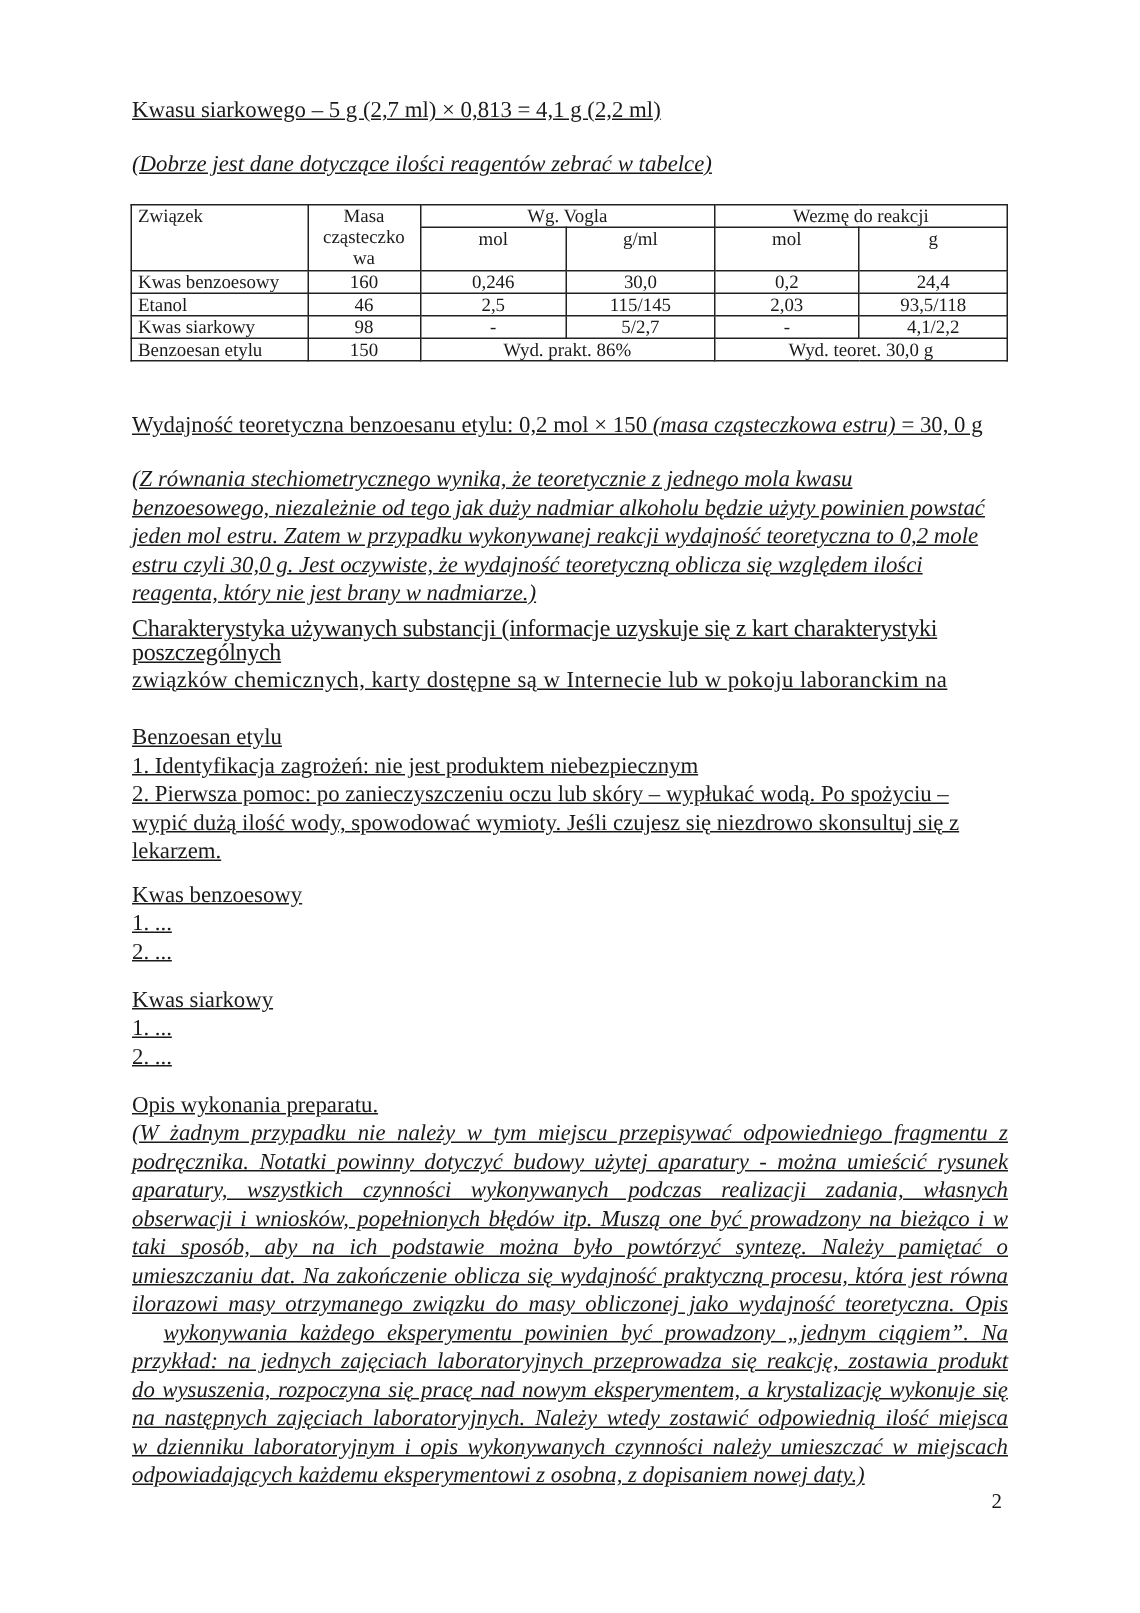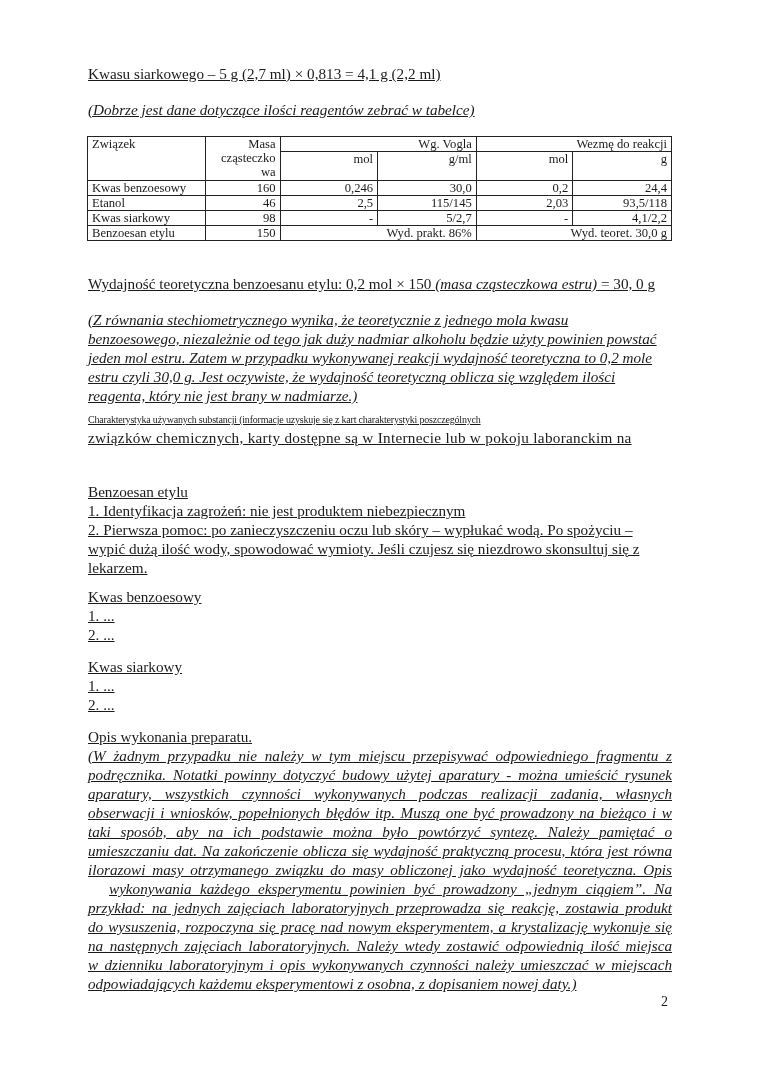--- a/index.html
+++ b/index.html
@@ -2,32 +2,32 @@
 <html><head>
 <meta charset="utf-8">
 <style>
   html, body { margin: 0; padding: 0; background: #ffffff; }
   body {
     width: 760px; height: 1075px; position: relative; overflow: hidden;
     font-family: "Liberation Serif", serif; color: #1a1a1a;
   }
   .p { position: absolute; left: 88px; width: 590px; font-size: 15.2px; line-height: 19px; text-decoration: underline; }
   .it { font-style: italic; }
-  .small { font-size: 10px; }
+  .small { font-size: 16px; }
   .justify-block span.line { display: block; text-align: justify; text-align-last: justify; white-space: nowrap; }
   .justify-block span.line.last { text-align-last: left; }
 
   table.reag {
     position: absolute; left: 87px; top: 136px; width: 585px;
     border-collapse: collapse; font-size: 12.6px; line-height: 14px;
     font-family: "Liberation Serif", serif;
     padding-left: 47px;
   }
   table.reag td {
-    border: 1px solid #222; padding: 0 4px; text-align: right; vertical-align: top;
+    border: 1px solid #222; padding: 0 4px; text-align: center; vertical-align: top;
     height: 14px;
   }
   table.reag td.left { text-align: left; }
   .col1 { width: 109px; }
   .col2 { width: 66px; }
   .col3 { width: 89px; }
   .col4 { width: 90px; }
   .col5 { width: 88px; }
   .col6 { width: 90px; }
 

